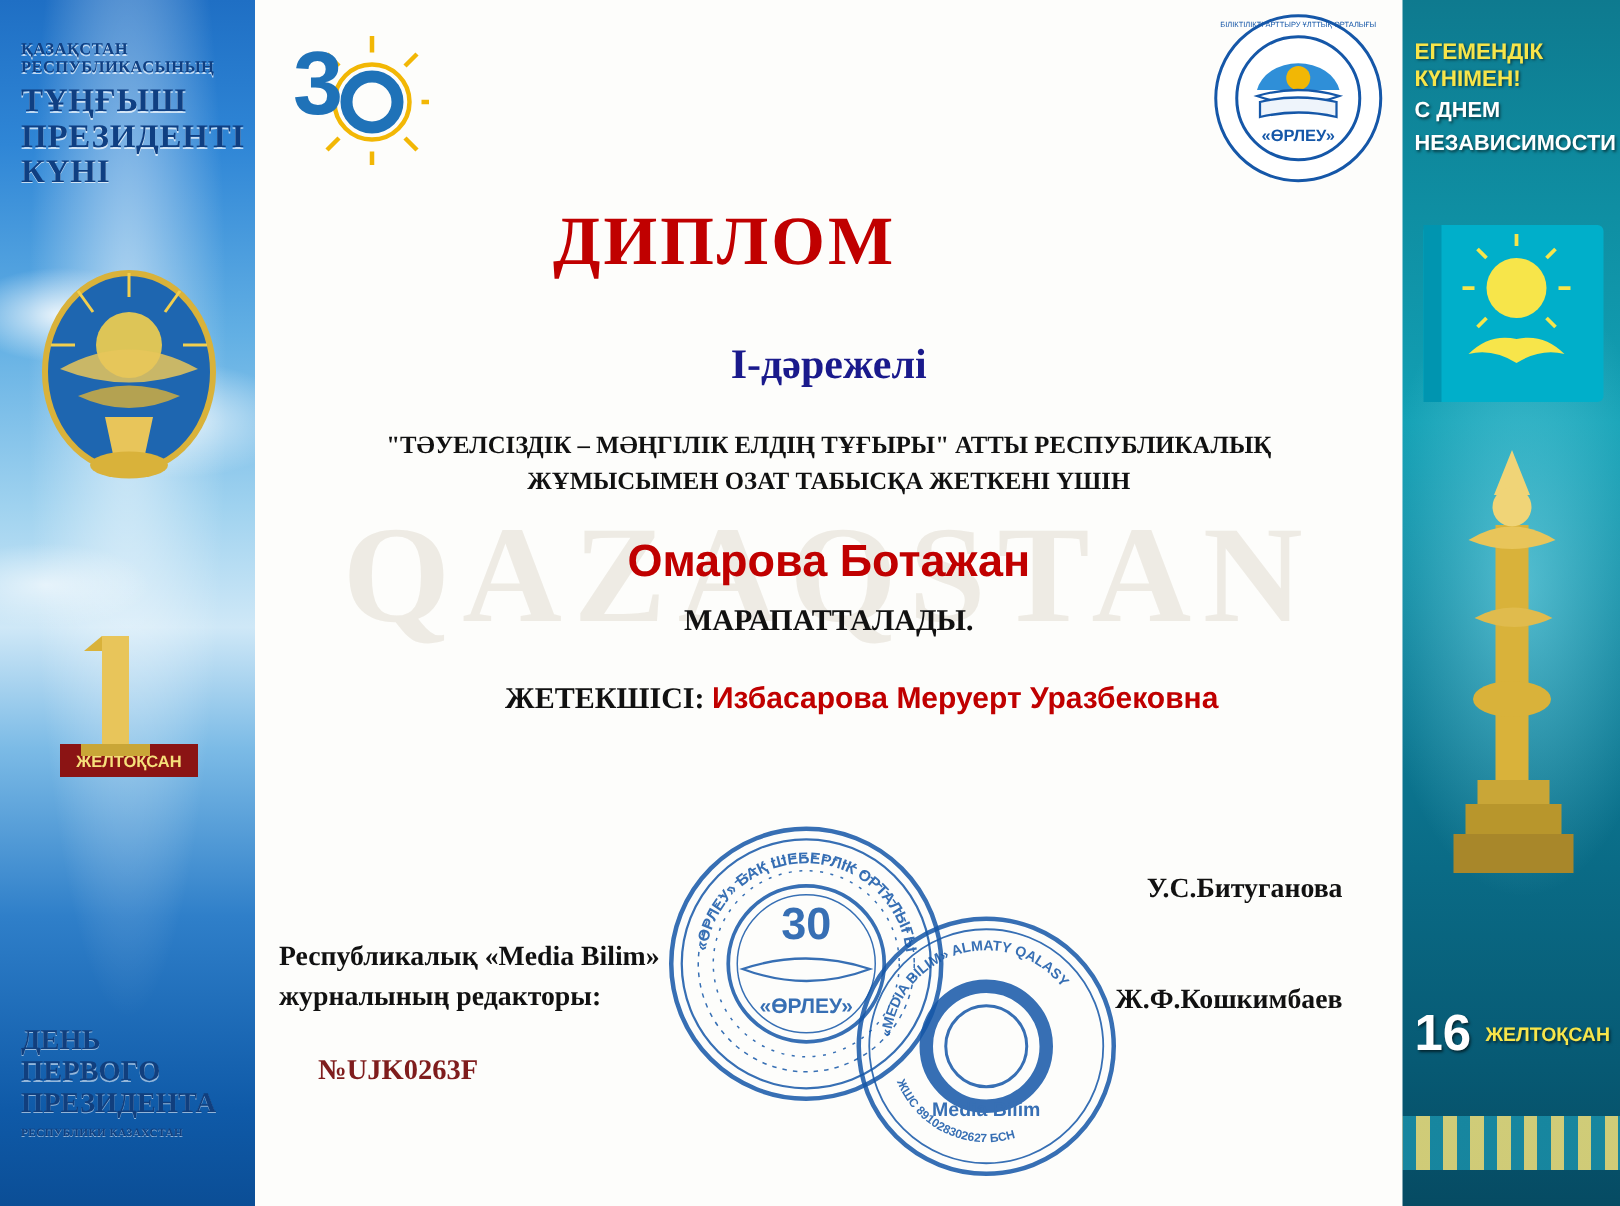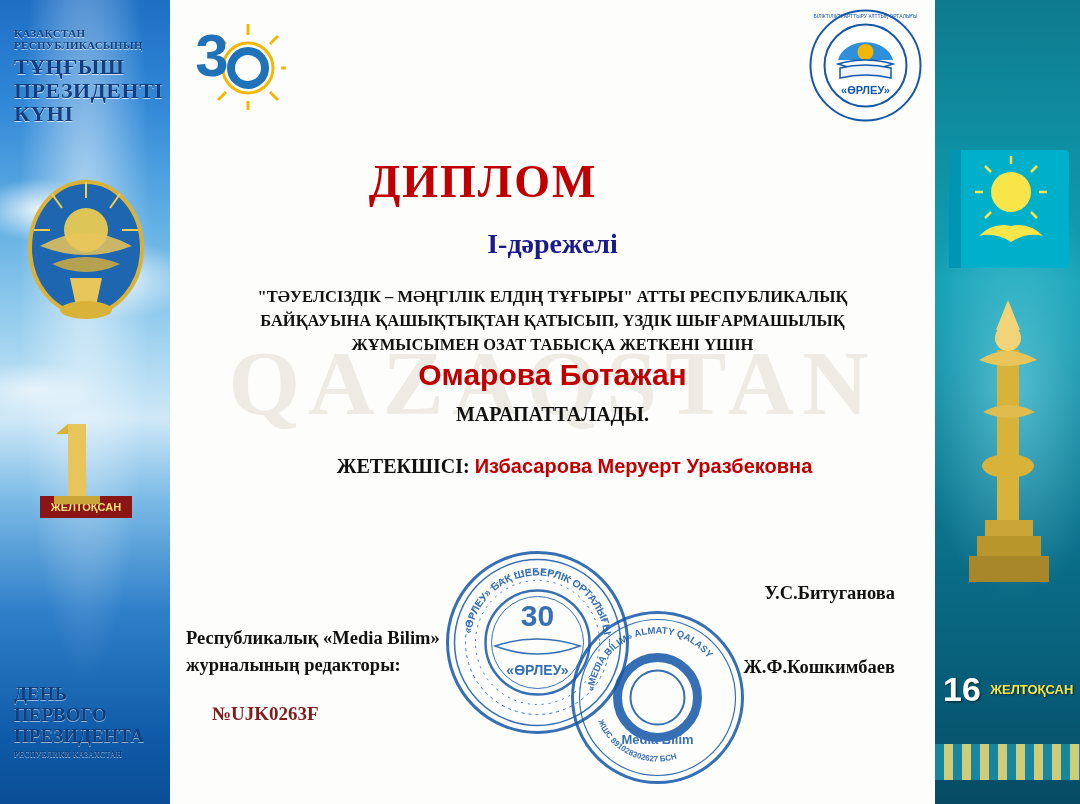--- a/index.html
+++ b/index.html
@@ -162,21 +162,21 @@
     left: 12px; top: 10px;
     width: 105px; height: 105px;
   }
   .orleu-logo {
     position: absolute;
     right: 12px; top: 8px;
     width: 115px; height: 115px;
   }
   .cert-title {
     position: absolute;
-    left: 0; top: 155px; width: 626px;
+    left: 0; top: 134px; width: 626px;
     text-align: center;
     font-size: 46px;
     font-weight: bold;
     color: #c00000;
     letter-spacing: 2px;
     font-family: "Liberation Serif", serif;
   }
   .cert-degree {
     position: absolute;
     left: 0; top: 228px; width: 765px;
@@ -347,21 +347,20 @@
       <path d="M32 60 q25 -6 51 0 l0 10 q-25 -6 -51 0 z" fill="#eef4fb" stroke="#1557a8" stroke-width="1.5"></path>
       <text x="57.5" y="86" text-anchor="middle" font-family="Liberation Sans, sans-serif" font-size="11" font-weight="bold" fill="#1557a8">«ӨРЛЕУ»</text>
       <text x="57.5" y="10" text-anchor="middle" font-family="Liberation Sans, sans-serif" font-size="5" fill="#1557a8">БІЛІКТІЛІКТІ АРТТЫРУ ҰЛТТЫҚ ОРТАЛЫҒЫ</text>
     </svg>
 
     <div class="cert-title">ДИПЛОМ</div>
     <div class="cert-degree">І-дәрежелі</div>
 
     <div class="cert-body">
       <div>"ТӘУЕЛСІЗДІК – МӘҢГІЛІК ЕЛДІҢ ТҰҒЫРЫ" АТТЫ  РЕСПУБЛИКАЛЫҚ</div>
-      <div>БАЙҚАУЫНА  ҚАШЫҚТЫҚТАН ҚАТЫСЫП, ҮЗДІК ШЫҒАРМАШЫЛЫҚ</div>
       <div>ЖҰМЫСЫМЕН ОЗАТ ТАБЫСҚА  ЖЕТКЕНІ ҮШІН</div>
     </div>
 
     <div class="cert-name">Омарова Ботажан</div>
     <div class="cert-awarded">МАРАПАТТАЛАДЫ.</div>
 
     <div class="cert-mentor">
       <span>ЖЕТЕКШІСІ:</span>
       <span class="mentor-name">Избасарова Меруерт Уразбековна</span>
     </div>
@@ -407,20 +406,26 @@
       <text font-family="Liberation Sans, sans-serif" font-size="8" fill="#1557a8" font-weight="bold">
         <textPath href="#mediaArc2" startOffset="12%">ЖШС 891028302627  БСН</textPath>
       </text>
       <text x="87.5" y="134" text-anchor="middle" font-family="Liberation Sans, sans-serif" font-size="13" font-weight="bold" fill="#1557a8">Media Bilim</text>
     </svg>
   </div>
 
   <div class="right-banner">
     <div class="rb-glow"></div>
 
+    <div class="rb-top-text">
+      <span>ЕГЕМЕНДІК</span><br>
+      <span>КҮНІМЕН!</span>
+      <span class="white">С ДНЕМ</span>
+      <span class="white">НЕЗАВИСИМОСТИ</span>
+    </div>
 
     <svg class="rb-flag" viewBox="0 0 128 150">
       <rect x="4" y="10" width="120" height="118" rx="4" fill="#00afca"></rect>
       <circle cx="66" cy="52" r="20" fill="#f7e54a"></circle>
       <g stroke="#f7e54a" stroke-width="2.5">
         <line x1="66" y1="24" x2="66" y2="16"></line>
           <line x1="46" y1="32" x2="40" y2="26"></line>
         <line x1="86" y1="32" x2="92" y2="26"></line>
           <line x1="38" y1="52" x2="30" y2="52"></line>
         <line x1="94" y1="52" x2="102" y2="52"></line>

